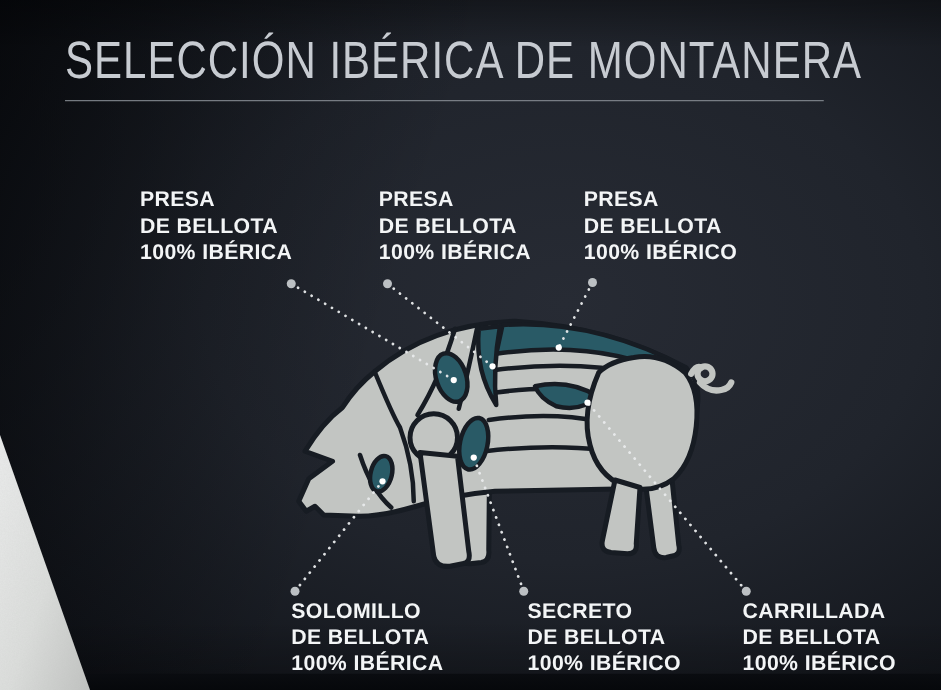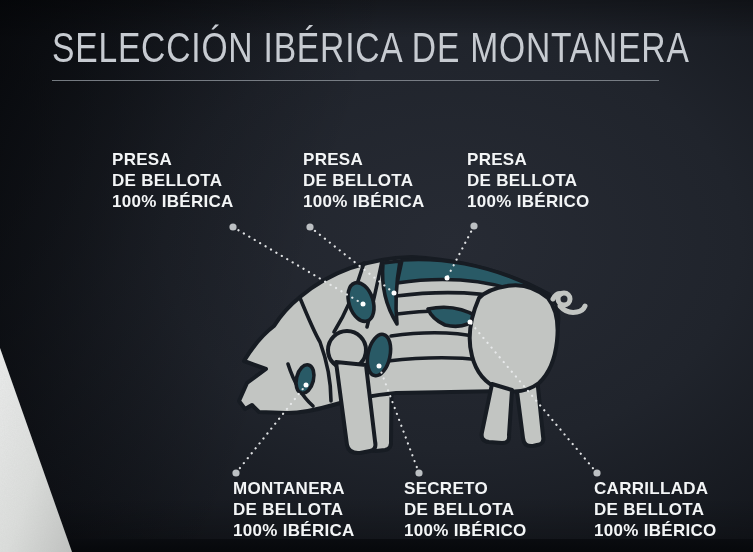--- a/index.html
+++ b/index.html
@@ -43,21 +43,21 @@
   .anchor-dot{fill:var(--anchor-dot,#ffffff);}
   .cut-label{
     position:absolute;color:var(--label-text,#f3f5f6);
     font-size:17px;font-weight:bold;line-height:21px;letter-spacing:.3px;white-space:nowrap;
   }
   .cut-label span{display:block;}
   .label-presa{left:112px;top:149px;}
   .label-pluma{left:303px;top:149px;}
   .label-lomo{left:467px;top:149px;}
   .label-carrillada{left:233px;top:478px;}
-  .label-secreto{left:404px;top:478px;}
+  .label-secreto{left:422px;top:478px;}
   .label-solomillo{left:594px;top:478px;}
 </style>
 </head>
 <body>
 
 <div class="stage">
 
   <div class="shade"></div>
 
   <div class="bottom-strip"></div>
@@ -168,21 +168,21 @@
     <span>PRESA</span>
     <span>DE BELLOTA</span>
     <span>100% IBÉRICA</span>
   </div>
   <div class="cut-label label-lomo">
     <span>PRESA</span>
     <span>DE BELLOTA</span>
     <span>100% IBÉRICO</span>
   </div>
   <div class="cut-label label-carrillada">
-    <span>MONTANERA</span>
+    <span>SOLOMILLO</span>
     <span>DE BELLOTA</span>
     <span>100% IBÉRICA</span>
   </div>
   <div class="cut-label label-secreto">
     <span>SECRETO</span>
     <span>DE BELLOTA</span>
     <span>100% IBÉRICO</span>
   </div>
   <div class="cut-label label-solomillo">
     <span>CARRILLADA</span>

